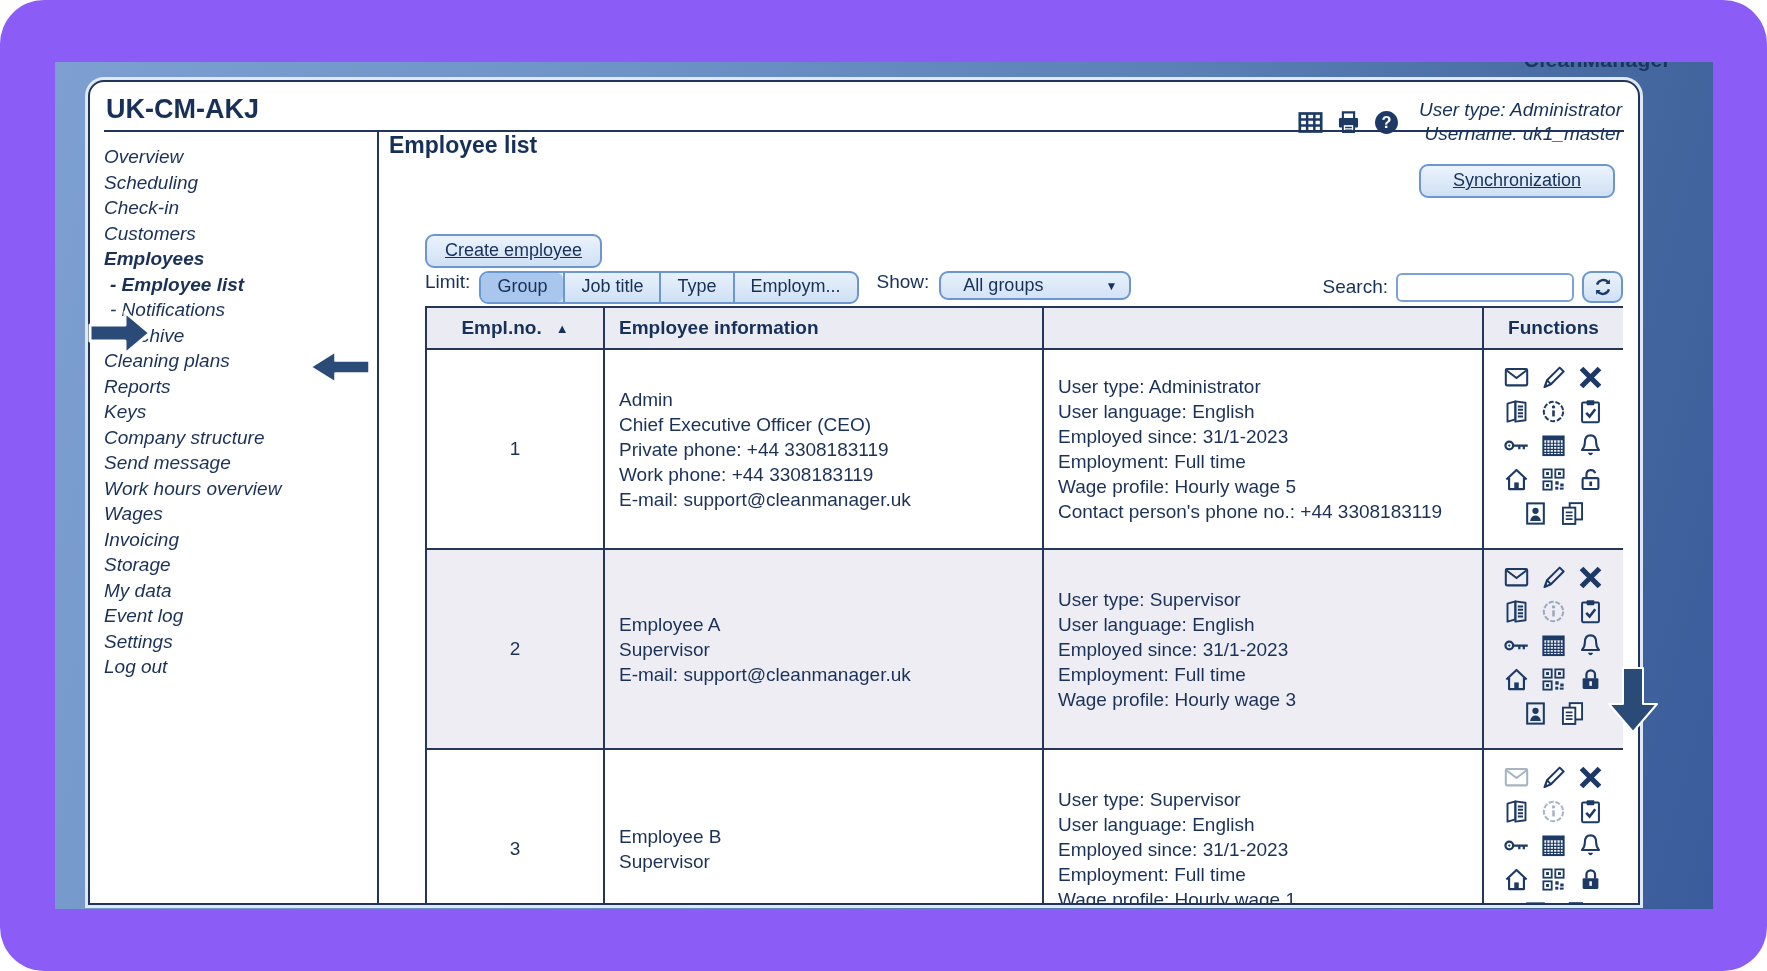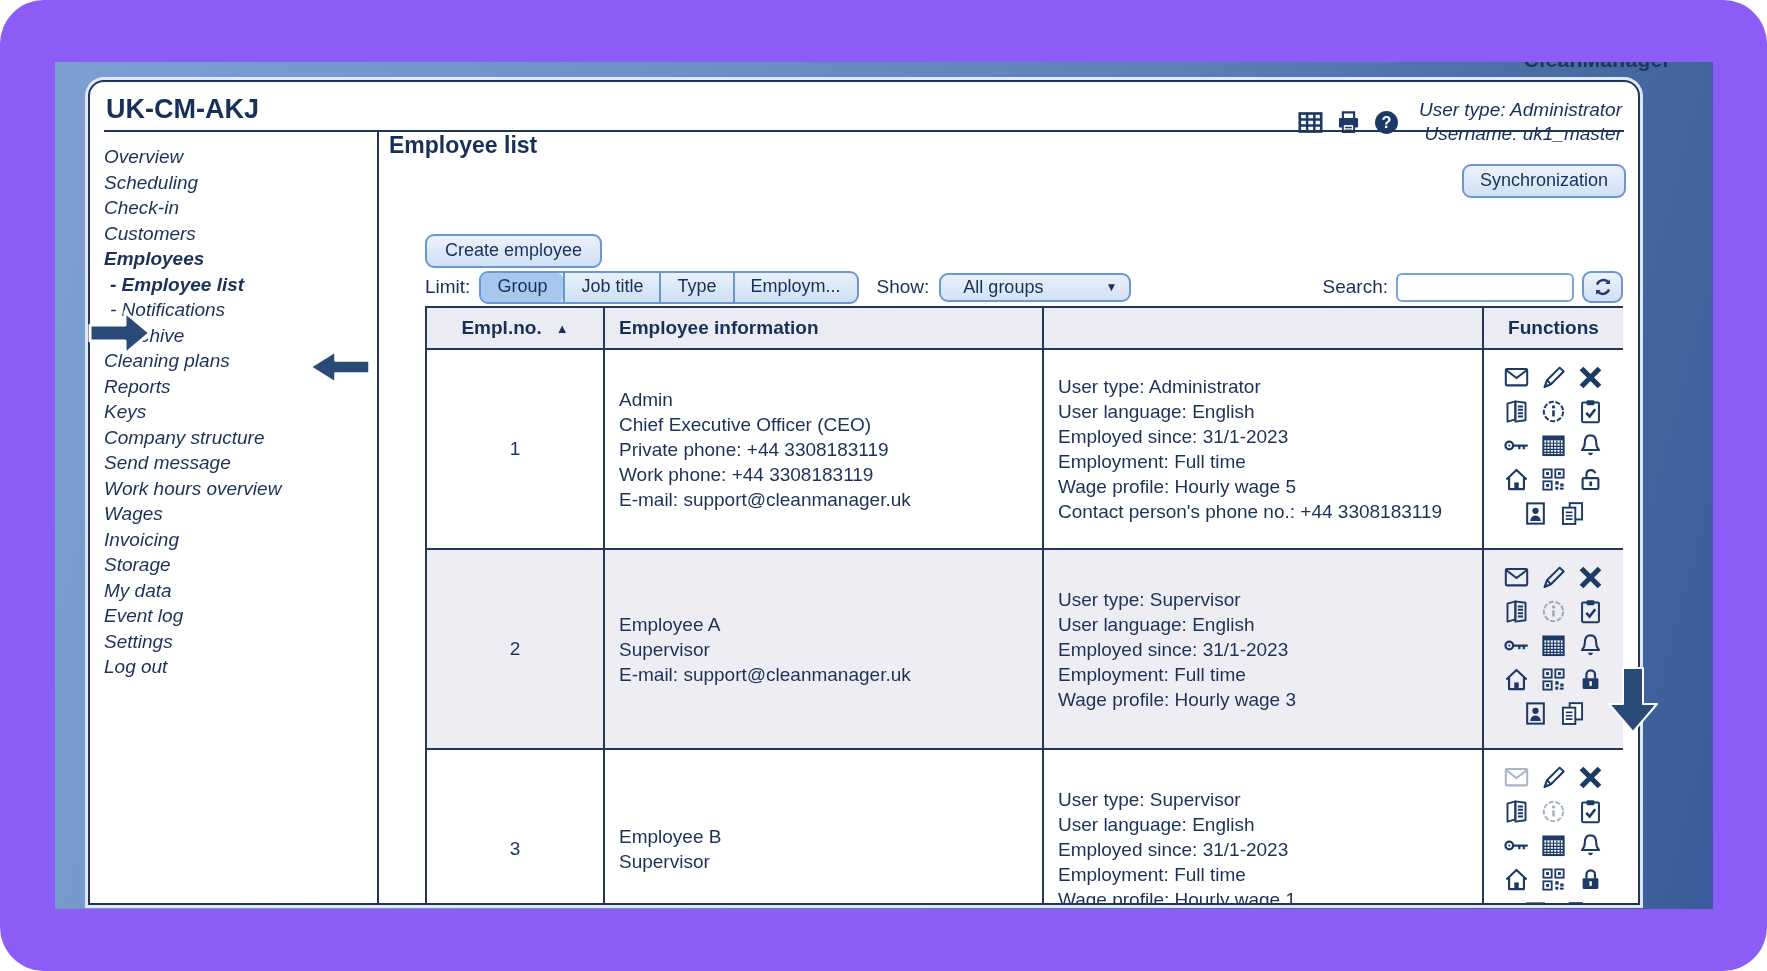--- a/index.html
+++ b/index.html
@@ -31,25 +31,25 @@
   .nav-item { cursor:pointer; white-space:nowrap; }
   .nav-item.bold { font-weight:bold; }
   .nav-item.sub { padding-left:6px; }
   .vdiv { position:absolute; left:287px; top:48px; bottom:0; width:2px; background:#20345c; }
 
   
   .content { position:absolute; left:289px; top:0; right:0; bottom:0; }
   .content-title { position:absolute; top:50px; left:10px; font-size:23px; font-weight:bold; color:#16305a; }
   .btn { font-family:inherit; font-size:18px; color:#16305a; cursor:pointer;
          background:linear-gradient(#ecf3fc,#cfe0f5); border:2px solid #6b96cf; border-radius:9px; }
-  .sync { position:absolute; top:82px; right:12px; padding:4px 16px 5px; }
-  .create { position:absolute; top:152px; left:46px; padding:4px 18px 5px; }
+  .sync { position:absolute; top:82px; right:23px; padding:4px 32px 5px;text-decoration:underline; }
+  .create { position:absolute; top:152px; left:46px; padding:4px 18px 5px;text-decoration:underline; }
 
   .toolbar { position:absolute; top:189px; left:46px; width:1198px; height:32px;
-             display:flex; align-items:center; }
+             display:flex; align-items:flex-start; }
   .lbl { font-size:19px; color:#16305a; }
   .seg { display:flex; margin-left:9px; border:2px solid #6b96cf; border-radius:9px; overflow:hidden;
          background:linear-gradient(#e8f1fb,#cfe0f5); }
   .seg-btn { font-family:inherit; font-size:18px; color:#16305a; background:transparent;
              border:none; border-left:2px solid #6b96cf; padding:3px 16px 5px; cursor:pointer; }
   .seg-btn:first-child { border-left:none; }
   .seg-btn.selected { background:#a9c6ec;border-radius:6px; }
   .show-lbl { margin-left:18px; }
   .dropdown { margin-left:10px; width:192px; height:29px; border:2px solid #6b96cf; border-radius:9px;
               background:linear-gradient(#e8f1fb,#d3e2f6); display:flex; align-items:center;

